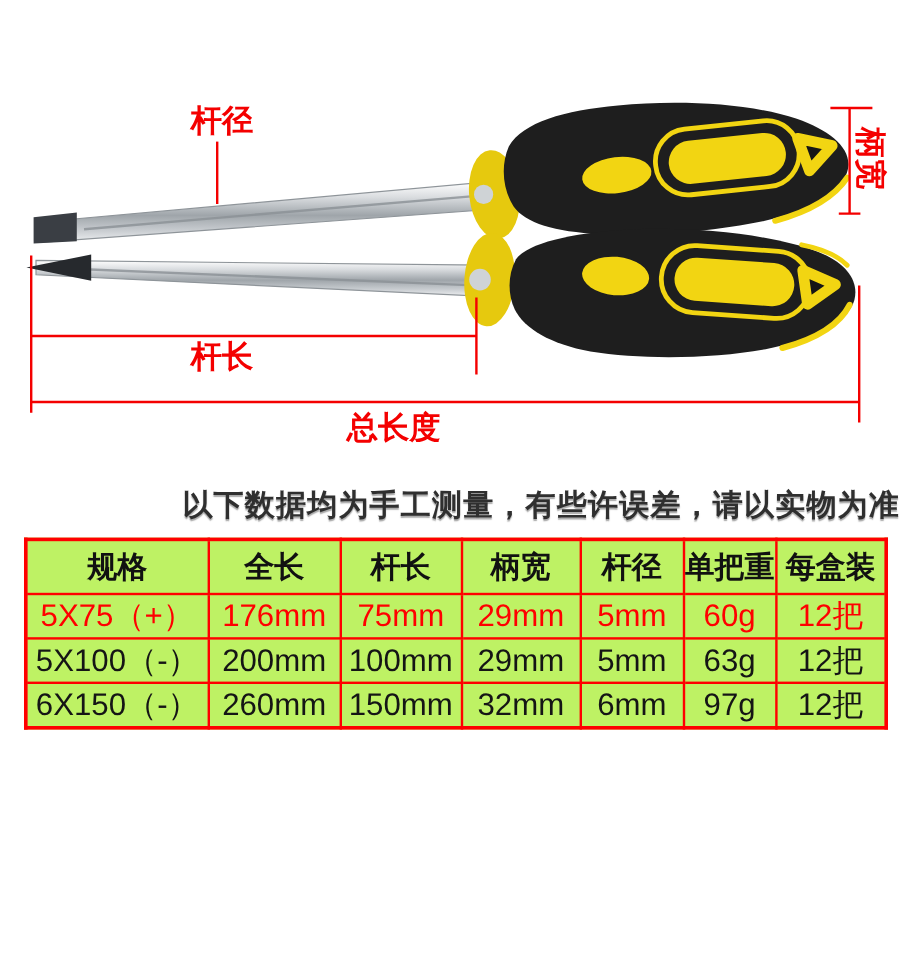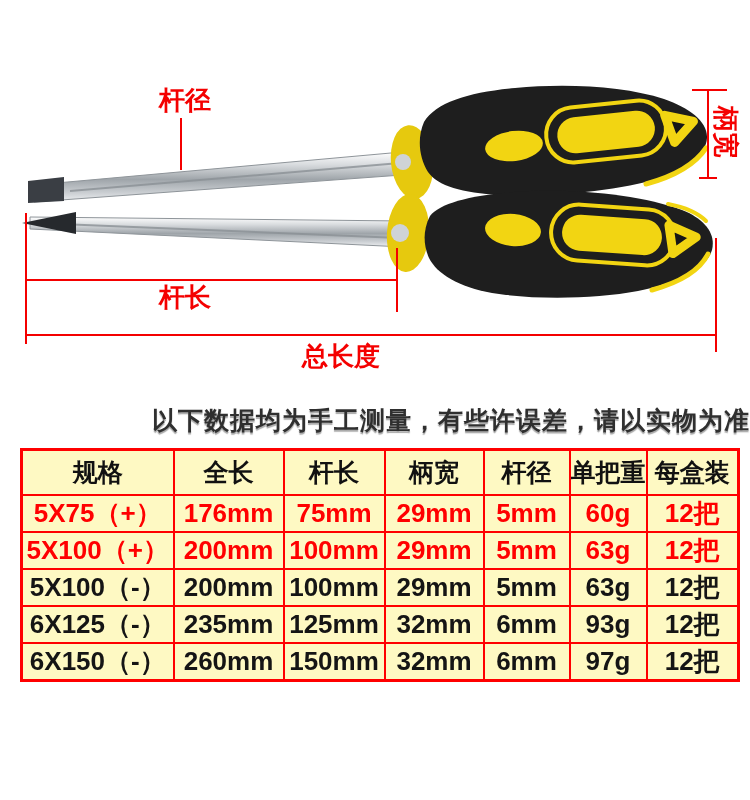--- a/index.html
+++ b/index.html
@@ -9,39 +9,39 @@
   }
   .photo-area{position:absolute;left:0;top:0;width:750px;height:400px;}
   .photo-area svg{display:block;}
   .dim-label{
     position:absolute;color:#f40000;font-weight:bold;font-size:26px;line-height:1;
     text-align:center;white-space:nowrap;
   }
   .lbl-shaft-dia{left:152px;top:87px;width:66px;}
   .lbl-handle-width{left:696px;top:118px;width:58px;height:28px;transform:rotate(90deg);}
   .lbl-shaft-len{left:152px;top:284px;width:66px;}
-  .lbl-total-len{left:299px;top:343px;width:84px;}
+  .lbl-total-len{left:286px;top:343px;width:84px;}
   .note{
     position:absolute;left:152px;top:404px;width:586px;height:32px;
     text-align:center;font-size:25px;font-weight:bold;letter-spacing:1px;
     color:#2f2f2f;text-shadow:0 2px 1px #a8a8a8;white-space:nowrap;
   }
   table.spec{
     position:absolute;left:20px;top:448px;width:717px;
-    border-collapse:collapse;table-layout:fixed;background:#fef9c3;
+    border-collapse:collapse;table-layout:fixed;background:#bef264;
   }
   table.spec th,table.spec td{
     border:2px solid #ff0000;text-align:center;vertical-align:middle;
     padding:0;overflow:hidden;white-space:nowrap;
   }
   table.spec{border:3px solid #ff0000;}
   table.spec thead tr{height:45px;}
   table.spec tbody tr{height:36px;}
   table.spec th{font-size:25px;font-weight:bold;color:#111;}
-  table.spec td{font-size:26px;font-weight:bold;color:#151515;}
+  table.spec td{font-size:26px;font-weight:normal;color:#151515;}
   table.spec tr.red td{color:#ff0000;}
 </style>
 </head>
 <body>
 
 <div class="photo-area">
   <svg width="750" height="400" viewBox="0 0 750 400">
     <defs>
       <linearGradient id="sg" x1="0" y1="0" x2="0" y2="1">
         <stop offset="0" stop-color="#ffffff"></stop>
@@ -129,45 +129,27 @@
   <tbody>
       <tr class="red">
         <td>5X75（+）</td>
         <td>176mm</td>
         <td>75mm</td>
         <td>29mm</td>
         <td>5mm</td>
         <td>60g</td>
         <td>12把</td>
       </tr>
-      <tr class="red">
-        <td>5X100（+）</td>
-        <td>200mm</td>
-        <td>100mm</td>
-        <td>29mm</td>
-        <td>5mm</td>
-        <td>63g</td>
-        <td>12把</td>
-      </tr>
       <tr>
         <td>5X100（-）</td>
         <td>200mm</td>
         <td>100mm</td>
         <td>29mm</td>
         <td>5mm</td>
         <td>63g</td>
-        <td>12把</td>
-      </tr>
-      <tr>
-        <td>6X125（-）</td>
-        <td>235mm</td>
-        <td>125mm</td>
-        <td>32mm</td>
-        <td>6mm</td>
-        <td>93g</td>
         <td>12把</td>
       </tr>
       <tr>
         <td>6X150（-）</td>
         <td>260mm</td>
         <td>150mm</td>
         <td>32mm</td>
         <td>6mm</td>
         <td>97g</td>
         <td>12把</td>

